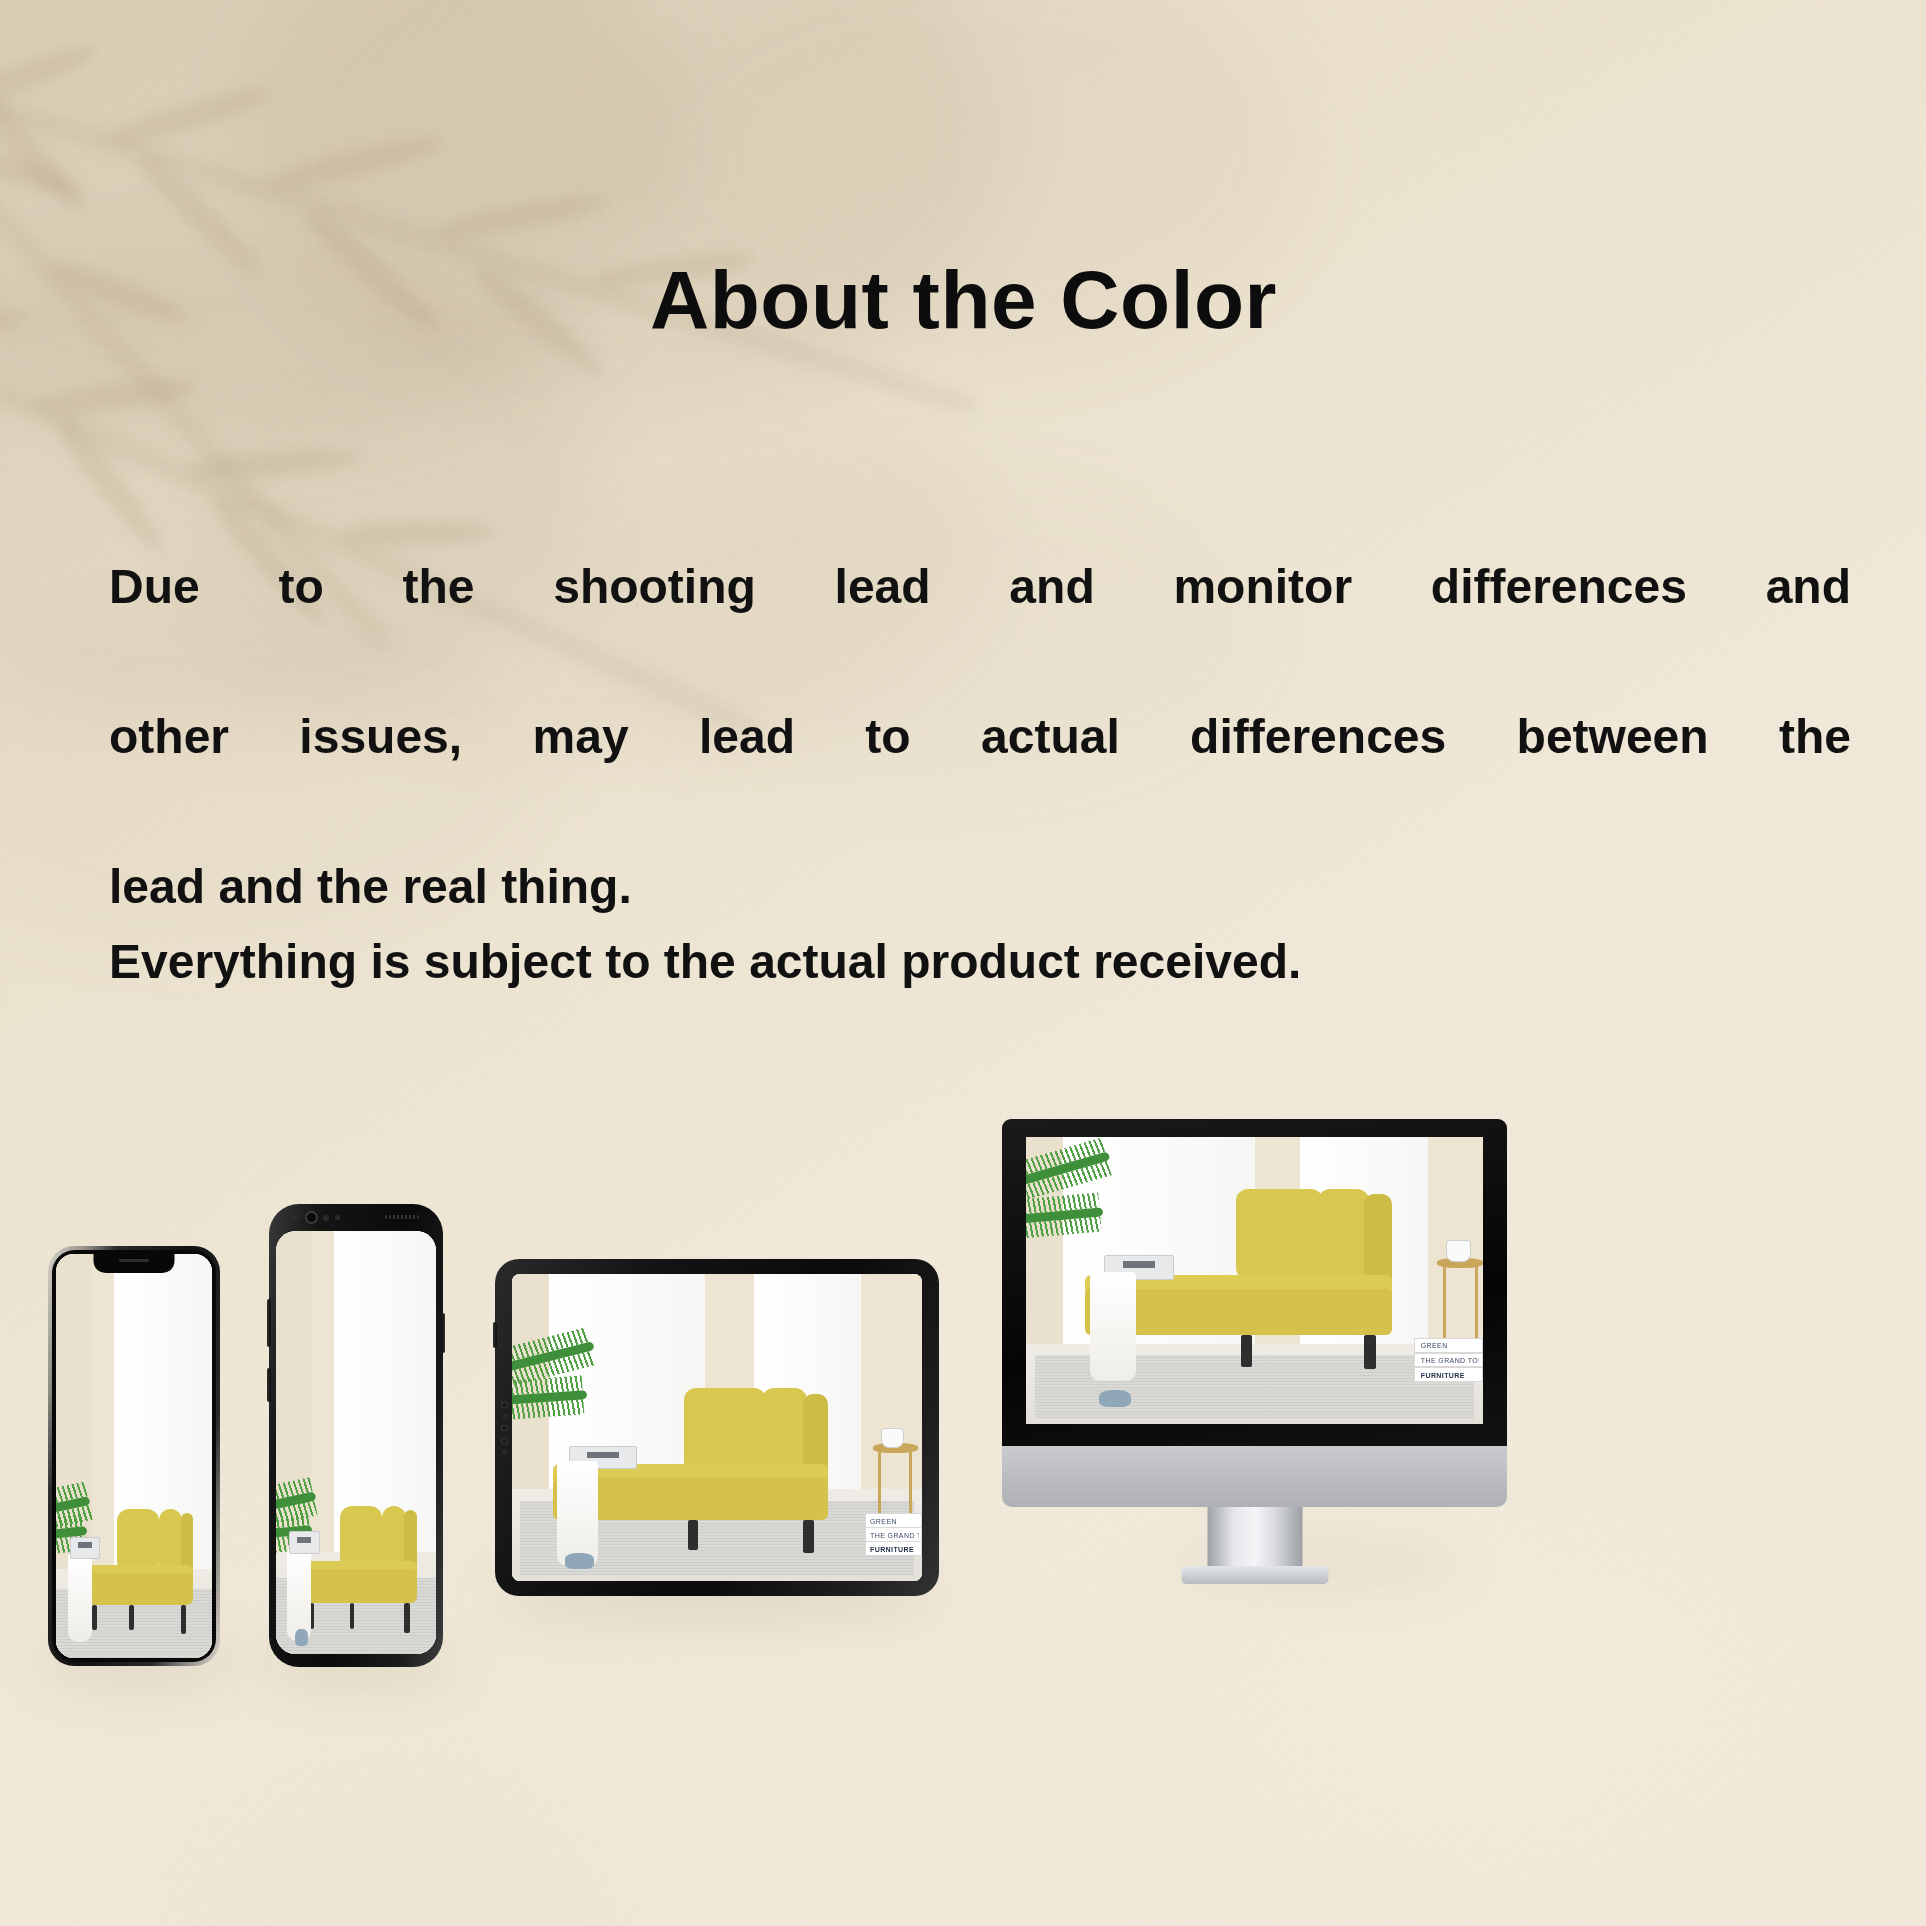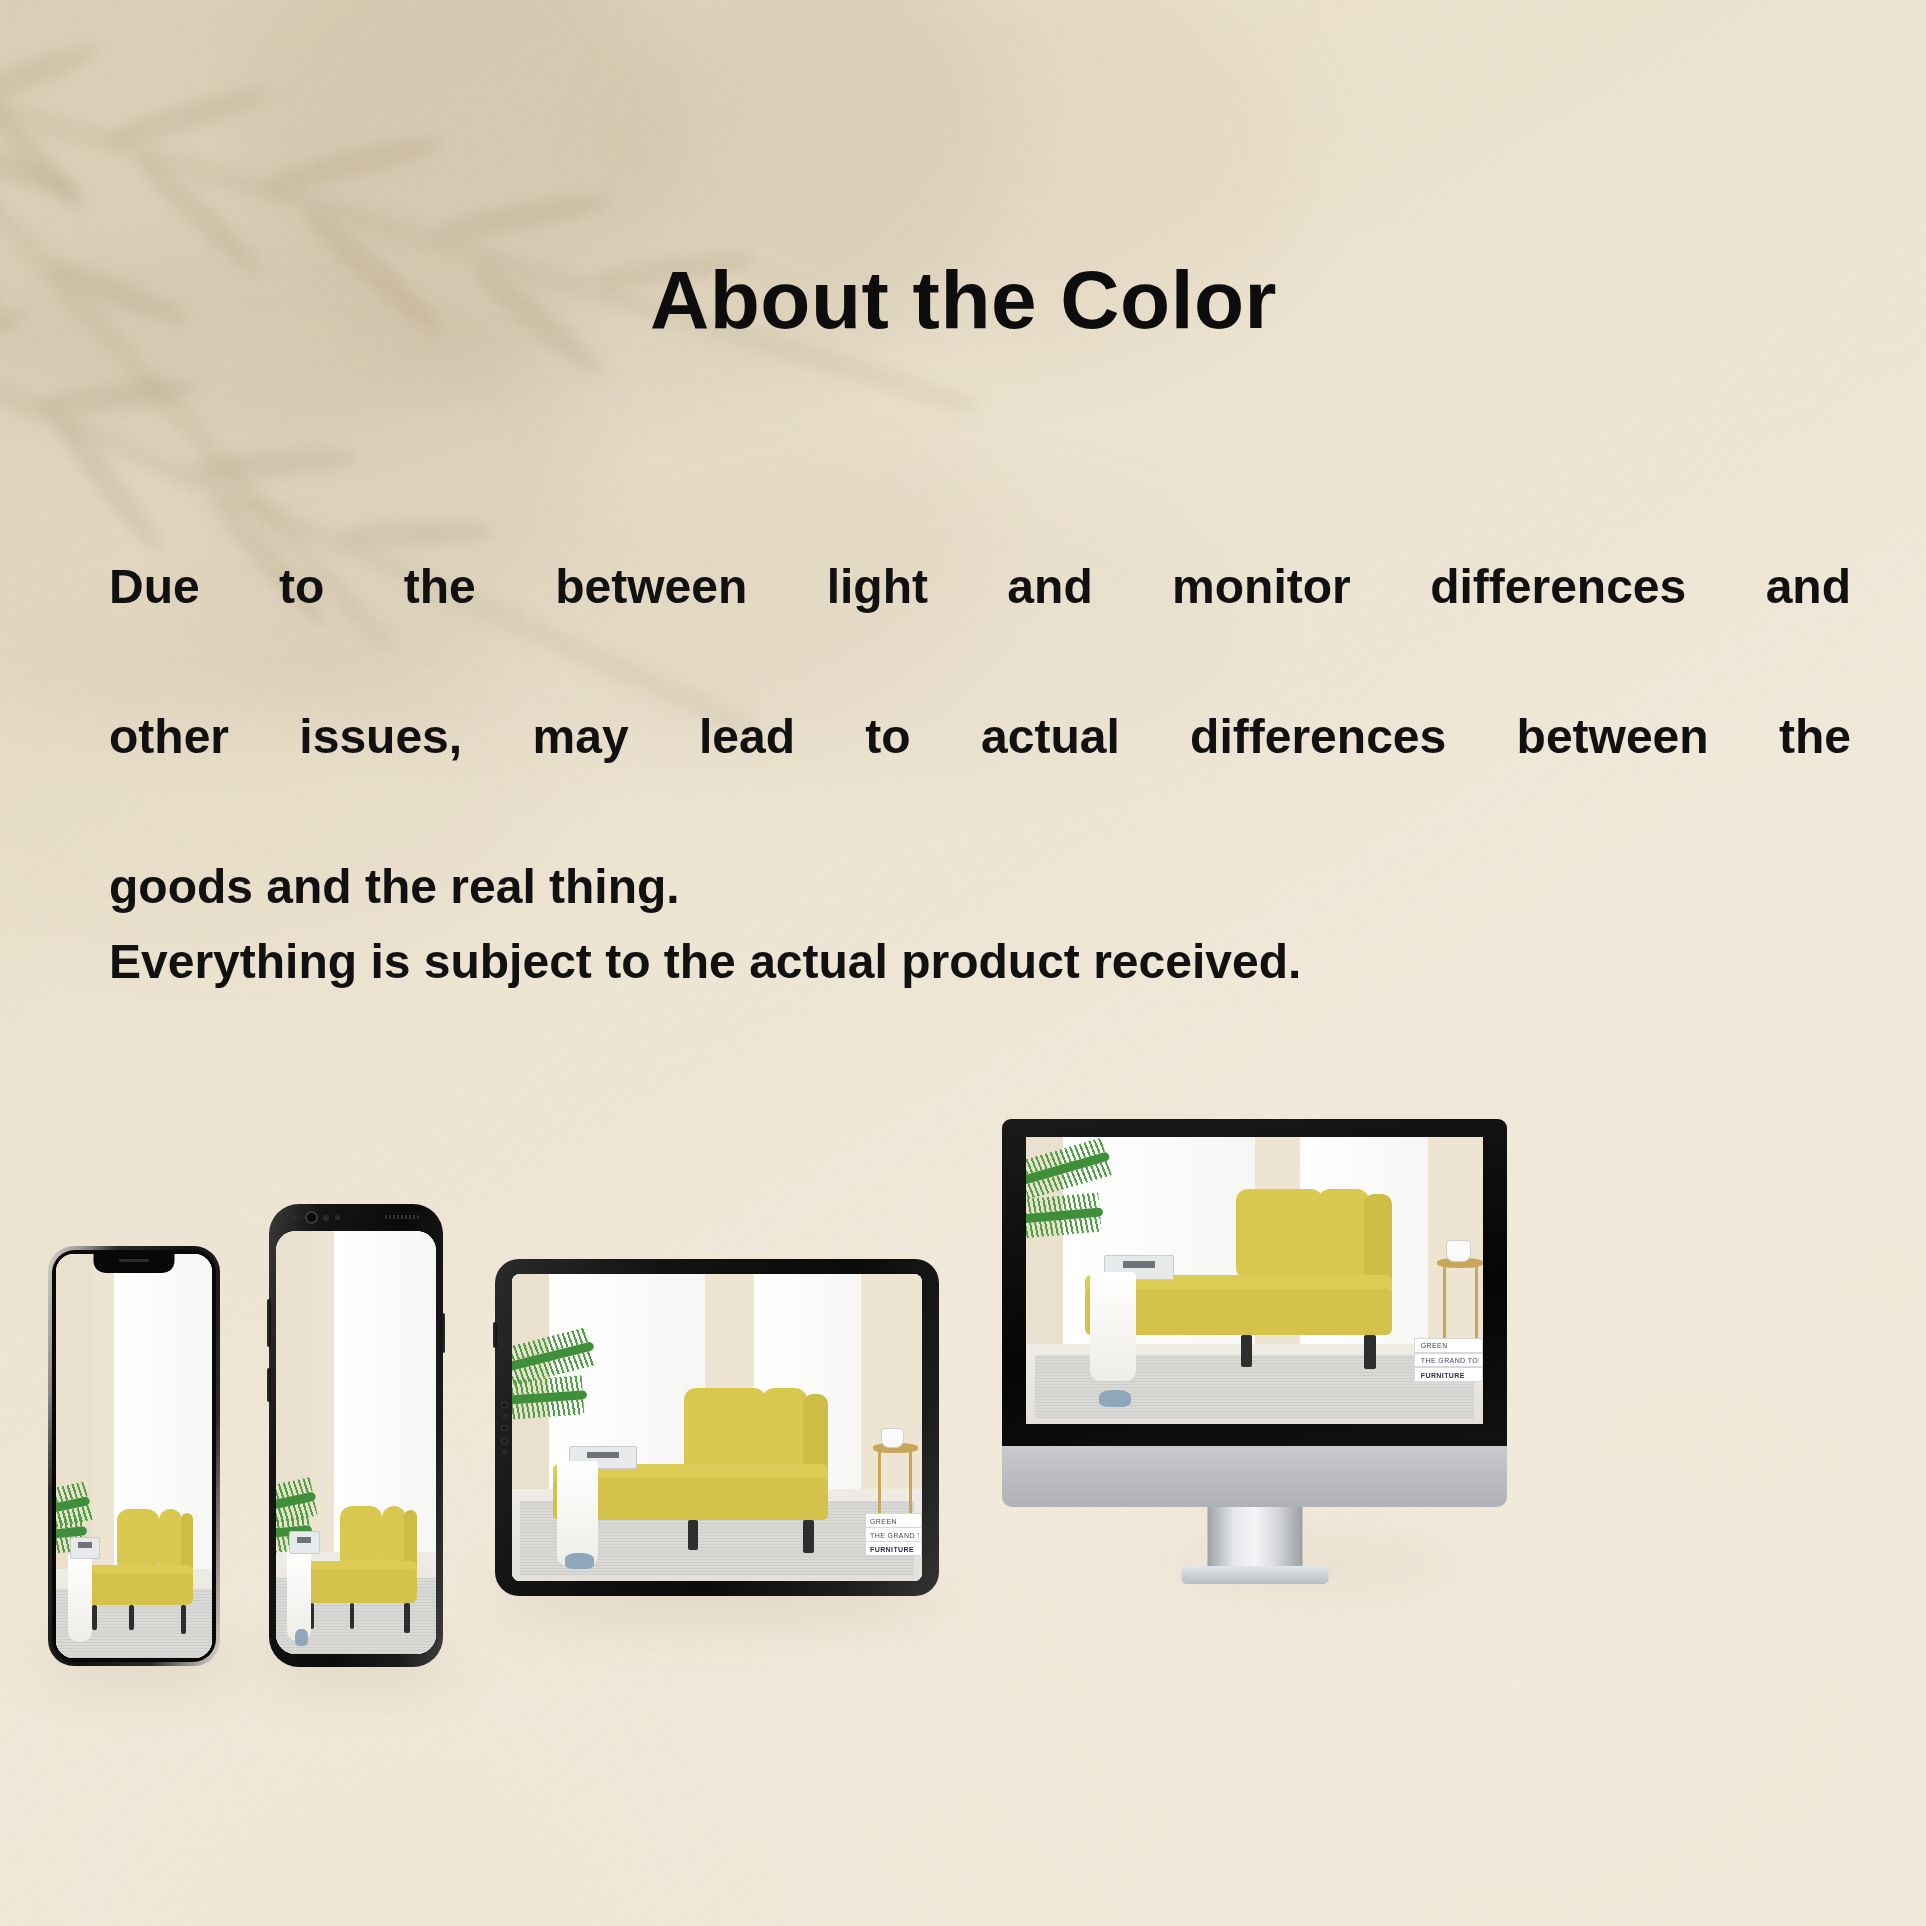--- a/index.html
+++ b/index.html
@@ -310,23 +310,23 @@
       <div class="leaf" style="left:287px; top:-46px; width:153px; transform:rotate(-30deg);"></div>
       <div class="leaf" style="left:455px; top:-44px; width:149px; transform:rotate(-27deg);"></div>
 
       <div class="leaf" style="left:317px; top:32px;  width:153px; transform:rotate(27deg);"></div>
     </div>
   </div>
 
   <div class="headline">About the Color</div>
 
   <div class="bodycopy">
-    <p class="just">Due to the between light and monitor differences and</p>
+    <p class="just">Due to the shooting lead and monitor differences and</p>
     <p class="just">other issues, may lead to actual differences between the</p>
-    <p>goods and the real thing.</p>
+    <p>lead and the real thing.</p>
     <p>Everything is subject to the actual product received.</p>
   </div>
 
   <div class="dev-shadow" style="left:44px;top:1643px;width:188px;height:34px;"></div>
   <div class="device" id="iphone">
     <div class="frame"></div>
     <div class="bezel"></div>
     <div class="screen">
       <div class="photo">
         <div class="ph-wallL" style="width:24%;"></div>

